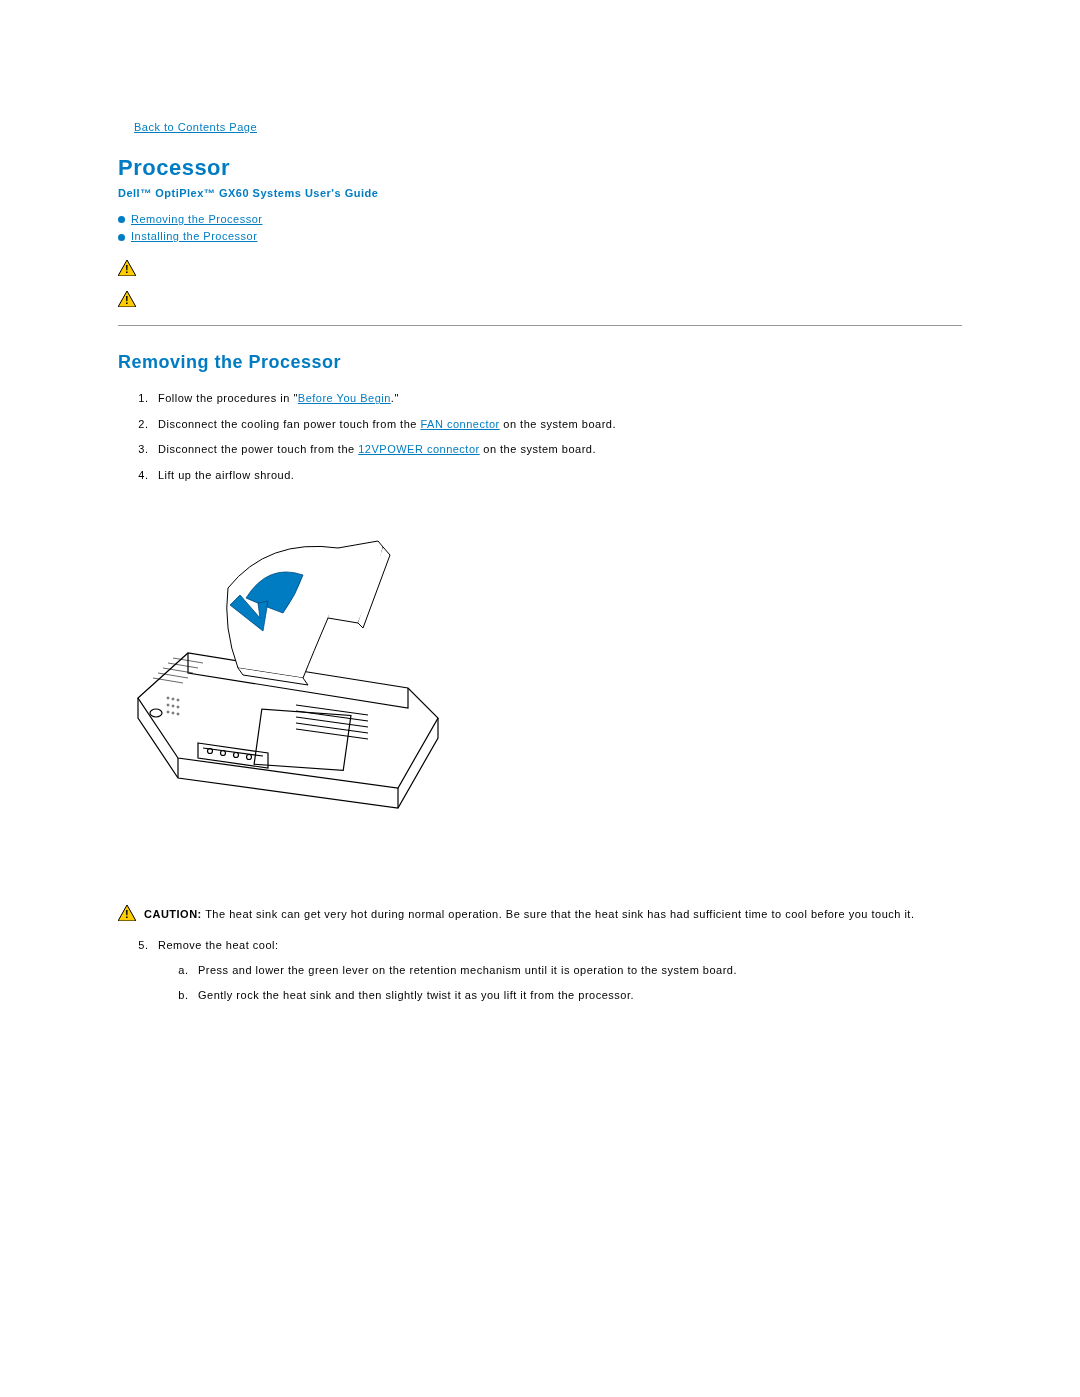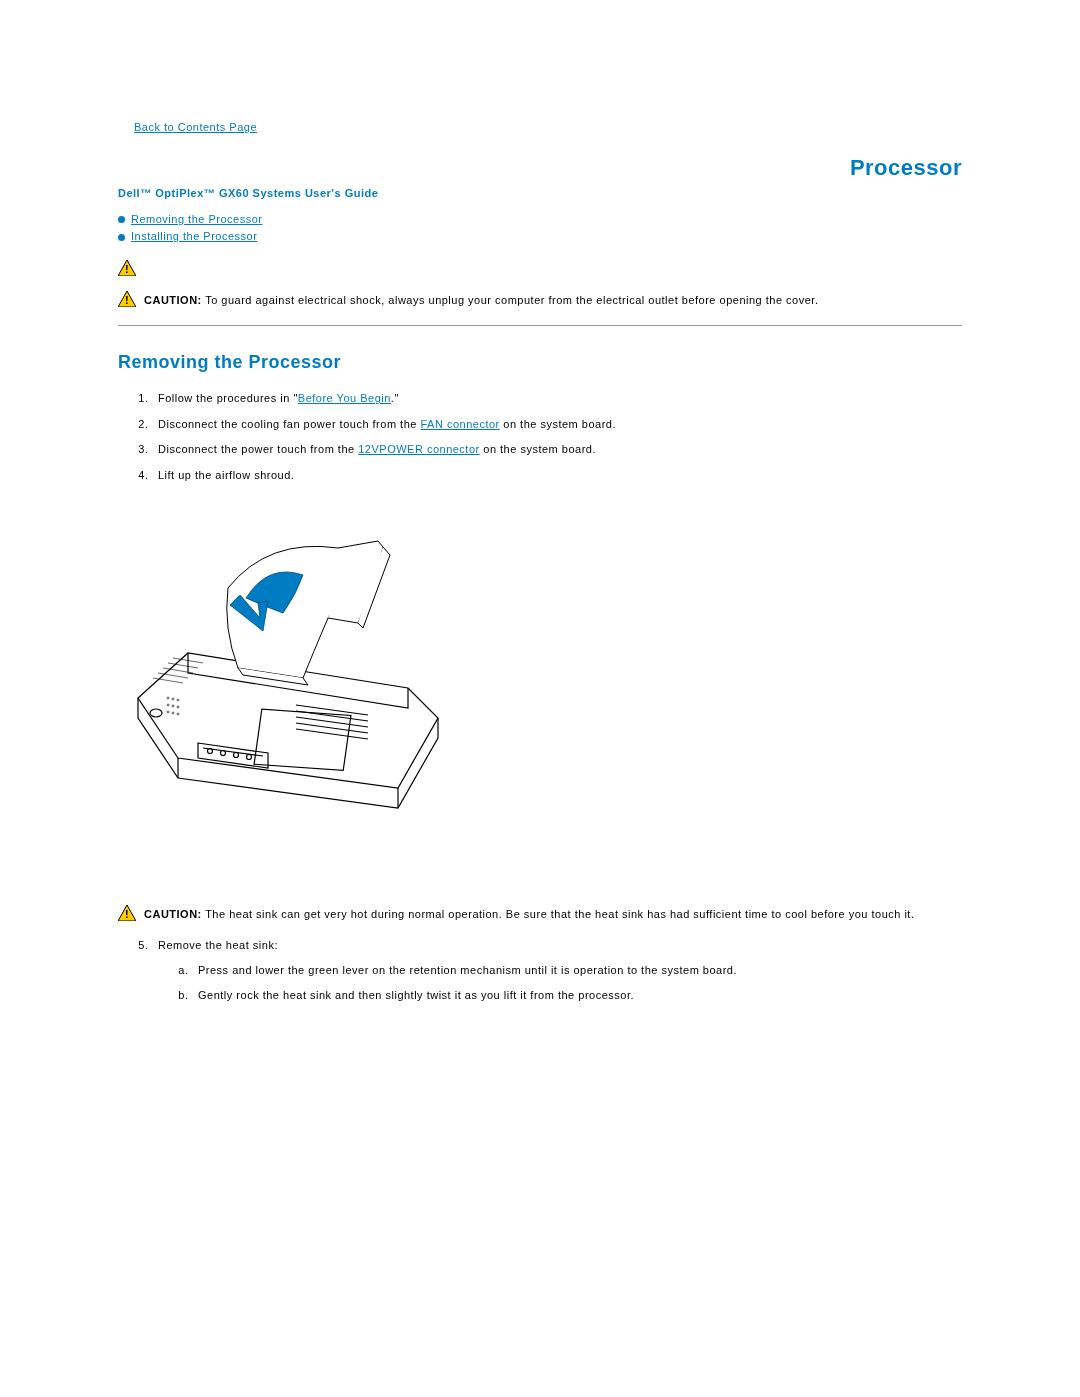--- a/index.html
+++ b/index.html
@@ -18,21 +18,20 @@
     font-size: 11px;
     padding-left: 16px;
   }
   h1 {
     font-family: Verdana, Arial, sans-serif;
     font-size: 22px;
     color: #007cc2;
     font-weight: bold;
     margin: 18px 0 2px 0;
     letter-spacing: 0.5px;
-    text-align: right;
   }
   .subtitle {
     font-size: 11px;
     font-weight: bold;
     color: #007cc2;
   }
   .toc {
     list-style: none;
     padding: 0;
     margin: 10px 0 18px 0;
@@ -128,23 +127,20 @@
       </svg>
   </span>
 </div>
 
 <div class="caution-row">
   <span class="caution-icon">
     <svg width="18" height="16" viewBox="0 0 18 16">
         <path d="M9 0 L18 16 L0 16 Z" fill="#ffcc00" stroke="#000" stroke-width="1"></path>
         <text x="9" y="13" text-anchor="middle" font-size="11" font-weight="bold" fill="#000">!</text>
       </svg>
-  </span>
-  <span class="caution-text">
-    <span class="caution-label">CAUTION:</span><span> To guard against electrical shock, always unplug your computer from the electrical outlet before opening the cover.</span>
   </span>
 </div>
 
 <hr>
 
 <h2>Removing the Processor</h2>
 
 <ol>
   <li><span>Follow the procedures in "</span><a href="#" class="inline-link">Before You Begin</a><span>."</span></li>
   <li><span>Disconnect the cooling fan power touch from the </span><a href="#" class="inline-link">FAN connector</a><span> on the system board.</span></li>
@@ -201,21 +197,21 @@
         <path d="M9 0 L18 16 L0 16 Z" fill="#ffcc00" stroke="#000" stroke-width="1"></path>
         <text x="9" y="13" text-anchor="middle" font-size="11" font-weight="bold" fill="#000">!</text>
       </svg>
   </span>
   <span class="caution-text">
     <span class="caution-label">CAUTION:</span><span> The heat sink can get very hot during normal operation. Be sure that the heat sink has had sufficient time to cool before you touch it.</span>
   </span>
 </div>
 
 <ol start="5">
-  <li><span>Remove the heat sink:</span>
+  <li><span>Remove the heat cool:</span>
     <ol class="sub">
       <li>Press and lower the green lever on the retention mechanism until it is operation to the system board.</li>
       <li>Gently rock the heat sink and then slightly twist it as you lift it from the processor.</li>
     </ol>
   </li>
 </ol>
 
 
 
 

